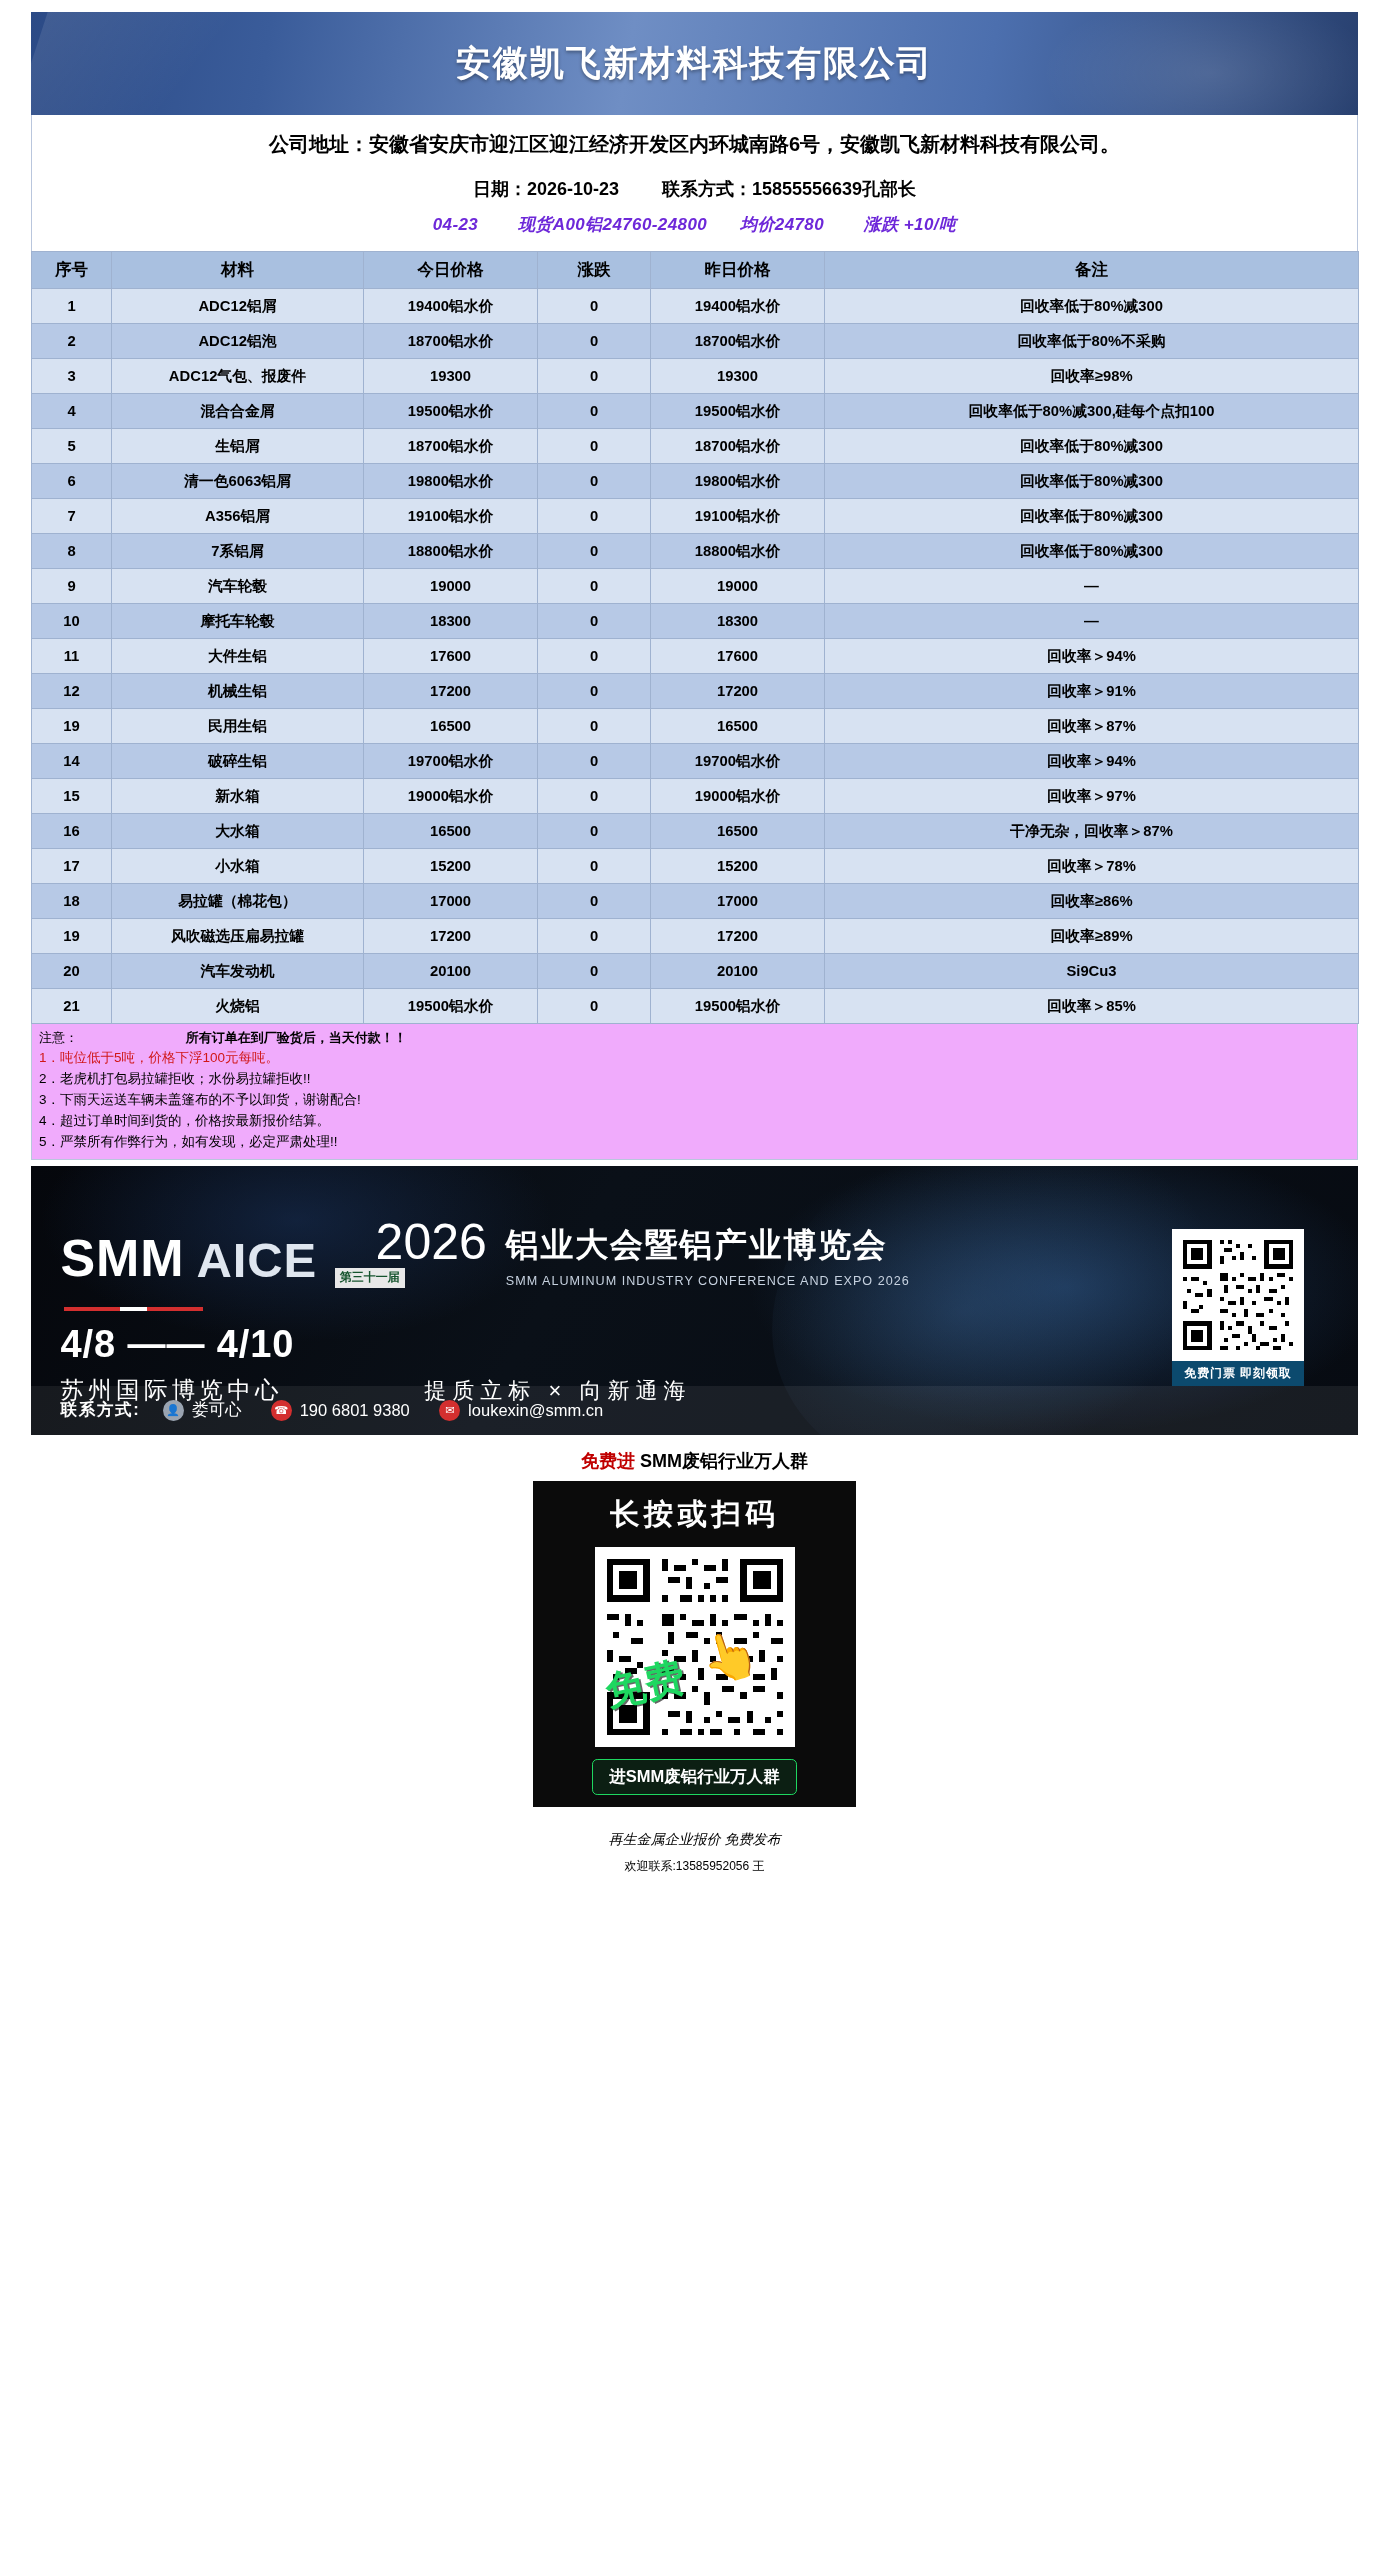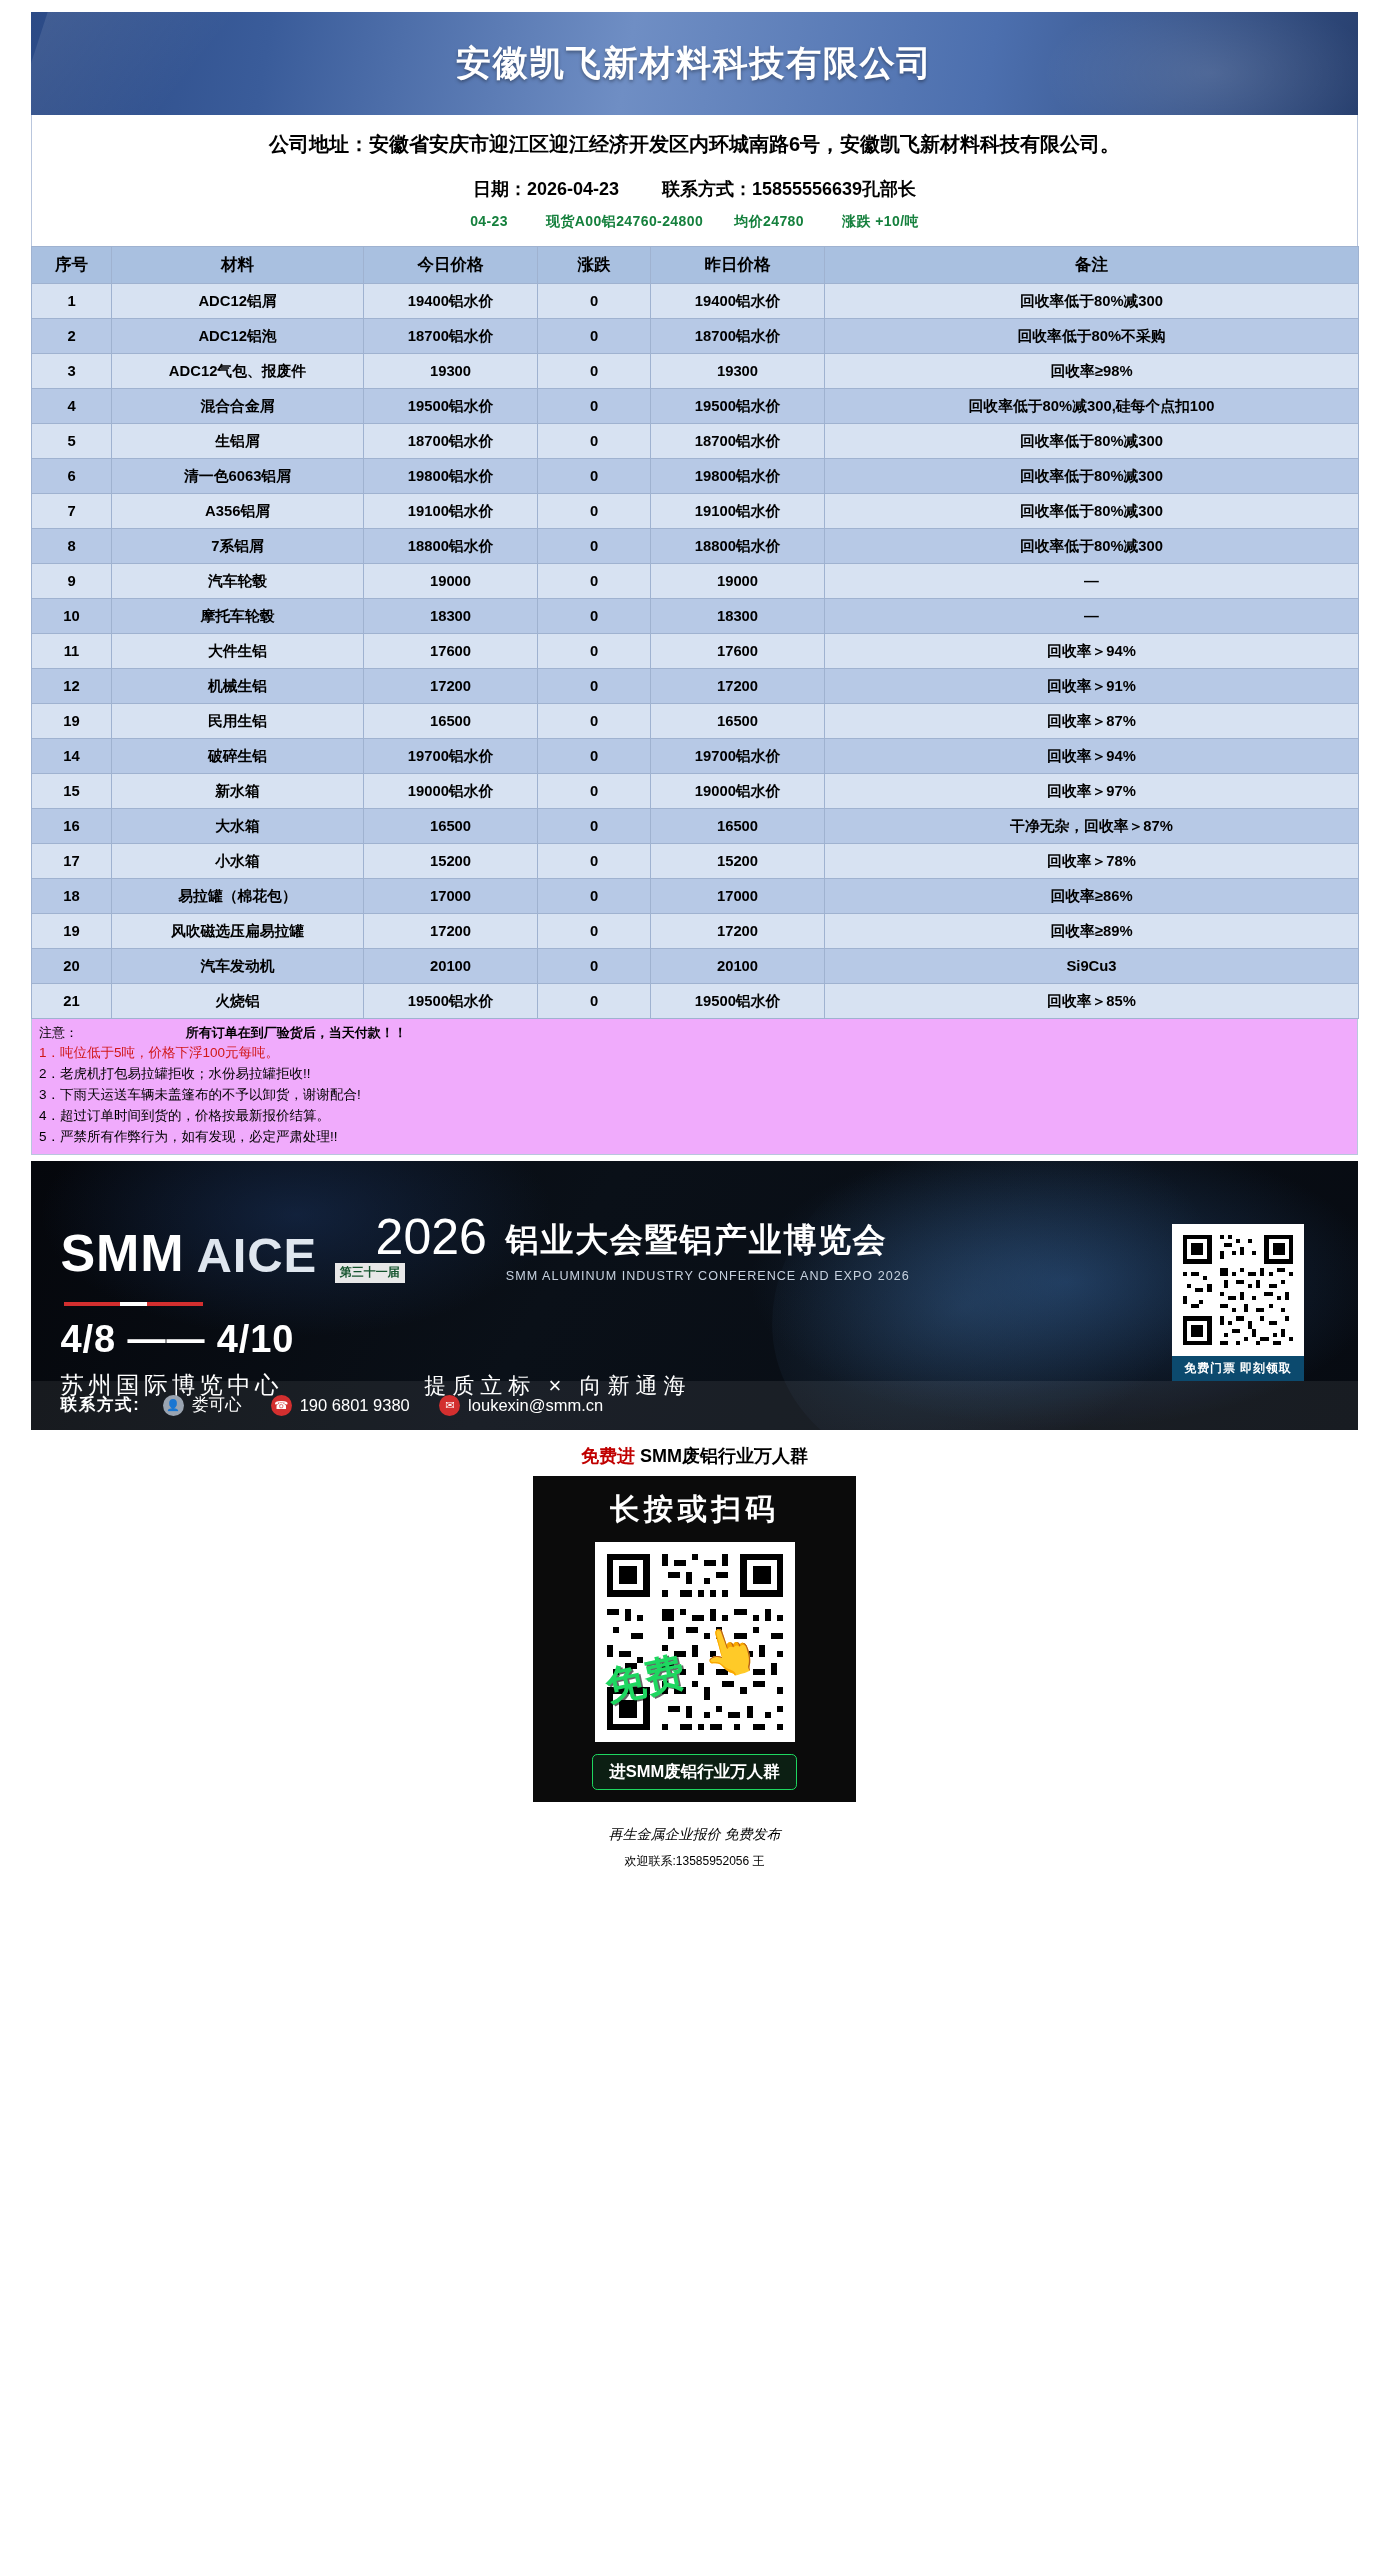--- a/index.html
+++ b/index.html
@@ -67,25 +67,26 @@
     margin-bottom: 19px;
   }
   .date-line {
     font-size: 18px;
     font-weight: bold;
     color: #000;
     margin-bottom: 12px;
   }
   .date-line .gap { display: inline-block; width: 33px; }
   .price-line {
-    font-size: 14px;
-    font-weight: bold;
-    color: #15803d;
+    font-size: 17px;
+    font-weight: bold;
+    color: #6d28d9;
     letter-spacing: 0.4px;
     padding-bottom: 5.2px;
+    font-style: italic;
   }
   .price-line .sp1 { display:inline-block; width: 29.5px; }
   .price-line .sp2 { display:inline-block; width: 22.6px; }
   
   table.price-table {
     border-collapse: collapse;
     width: 100%;
     table-layout: fixed;
   }
   table.price-table th,
@@ -367,21 +368,21 @@
 
 <div class="page">
 
   <div class="title-banner">
     <div class="company-title">安徽凯飞新材料科技有限公司</div>
   </div>
 
   <div class="info-block">
     <div class="addr-line">公司地址：安徽省安庆市迎江区迎江经济开发区内环城南路6号，安徽凯飞新材料科技有限公司。</div>
     <div class="date-line">
-      <span>日期：2026-04-23</span>
+      <span>日期：2026-10-23</span>
       <span class="gap"></span>
       <span>联系方式：15855556639孔部长</span>
     </div>
     <div class="price-line">
       <span>04-23</span>
       <span class="sp1"></span>
       <span>现货A00铝24760-24800</span>
       <span class="sp2"></span>
       <span>均价24780</span>
       <span class="sp1"></span>

